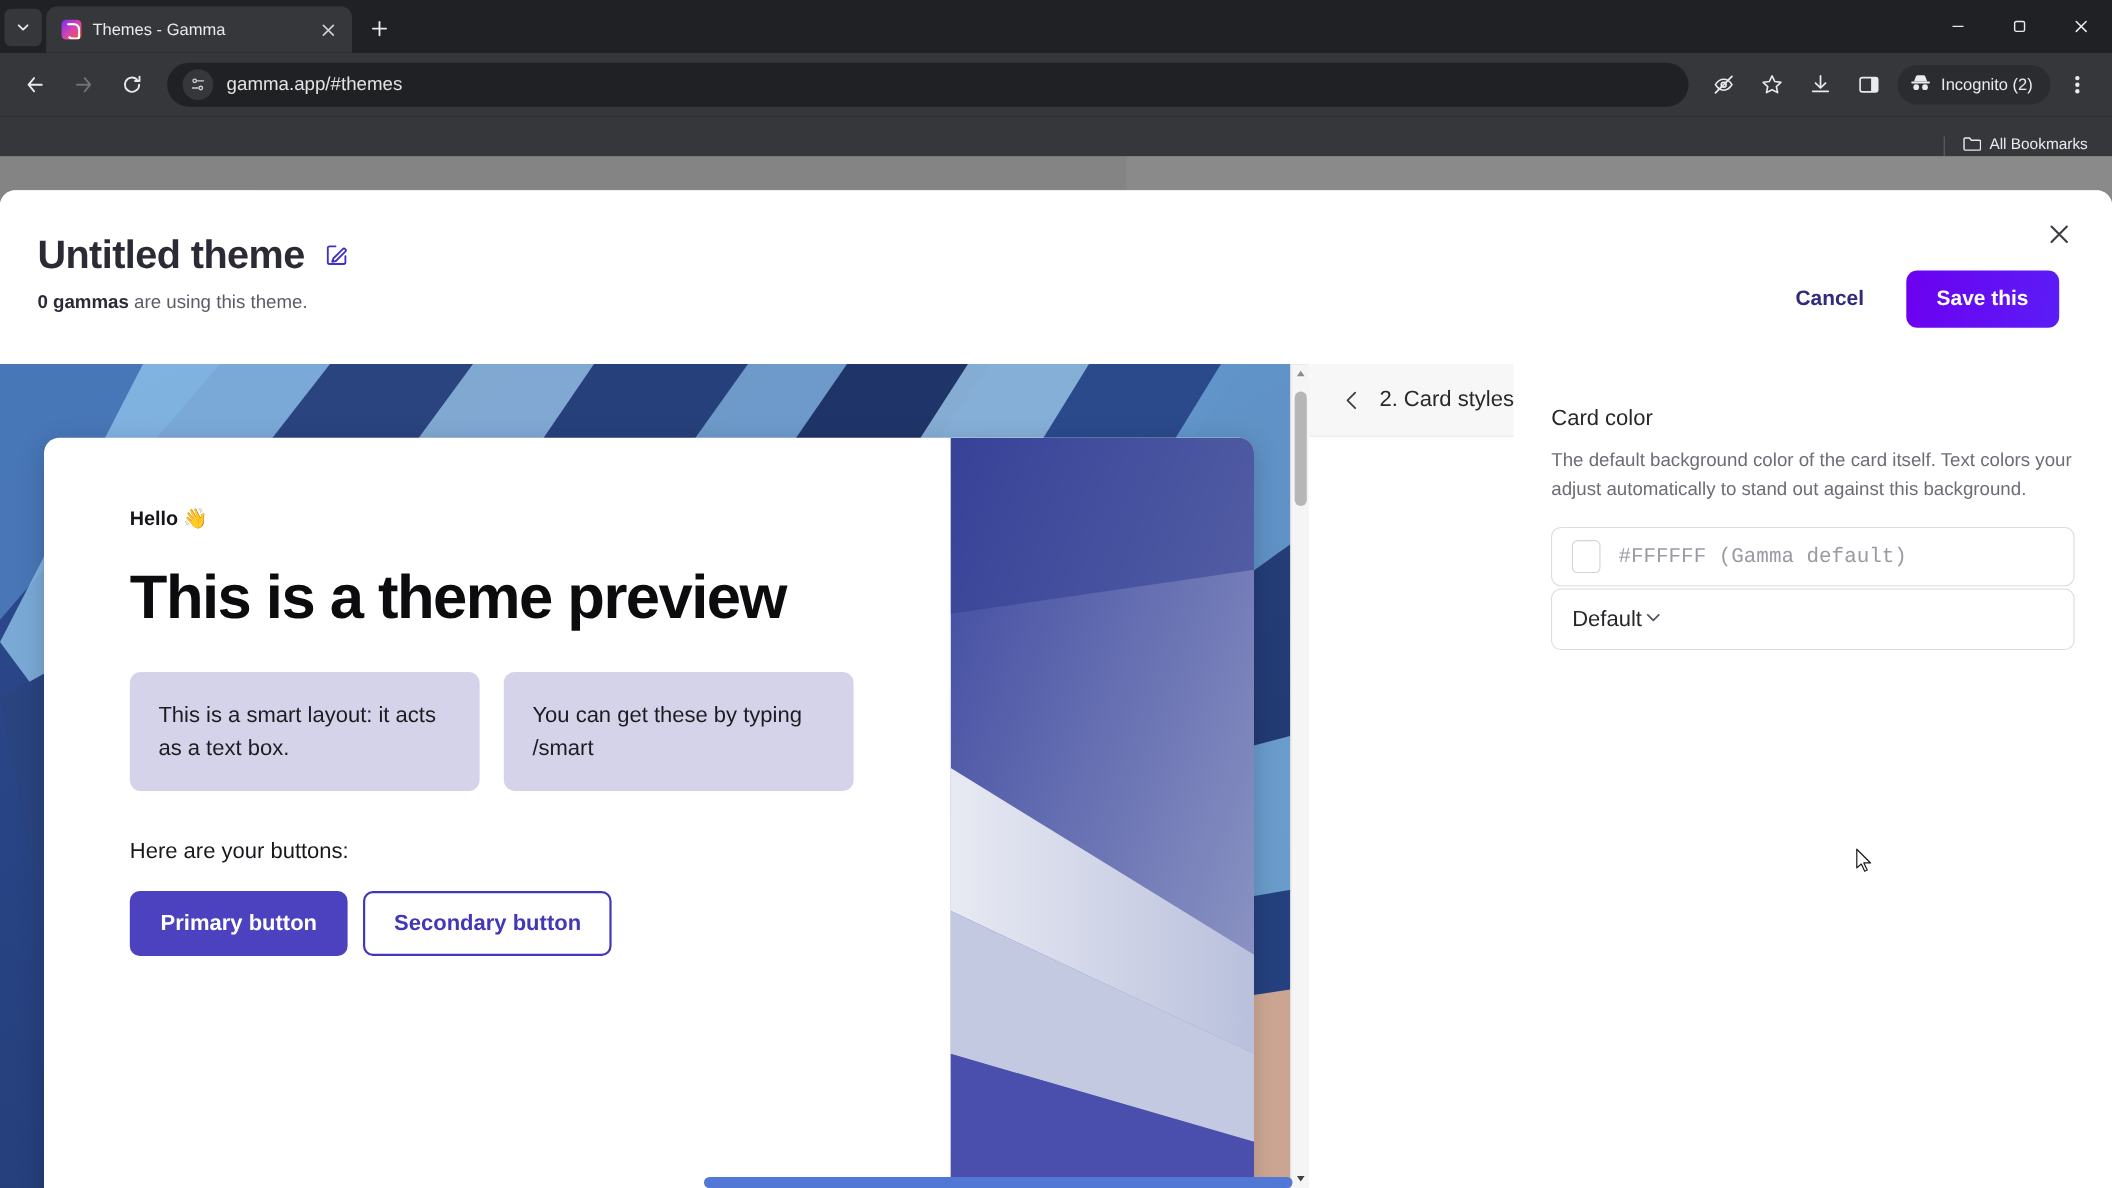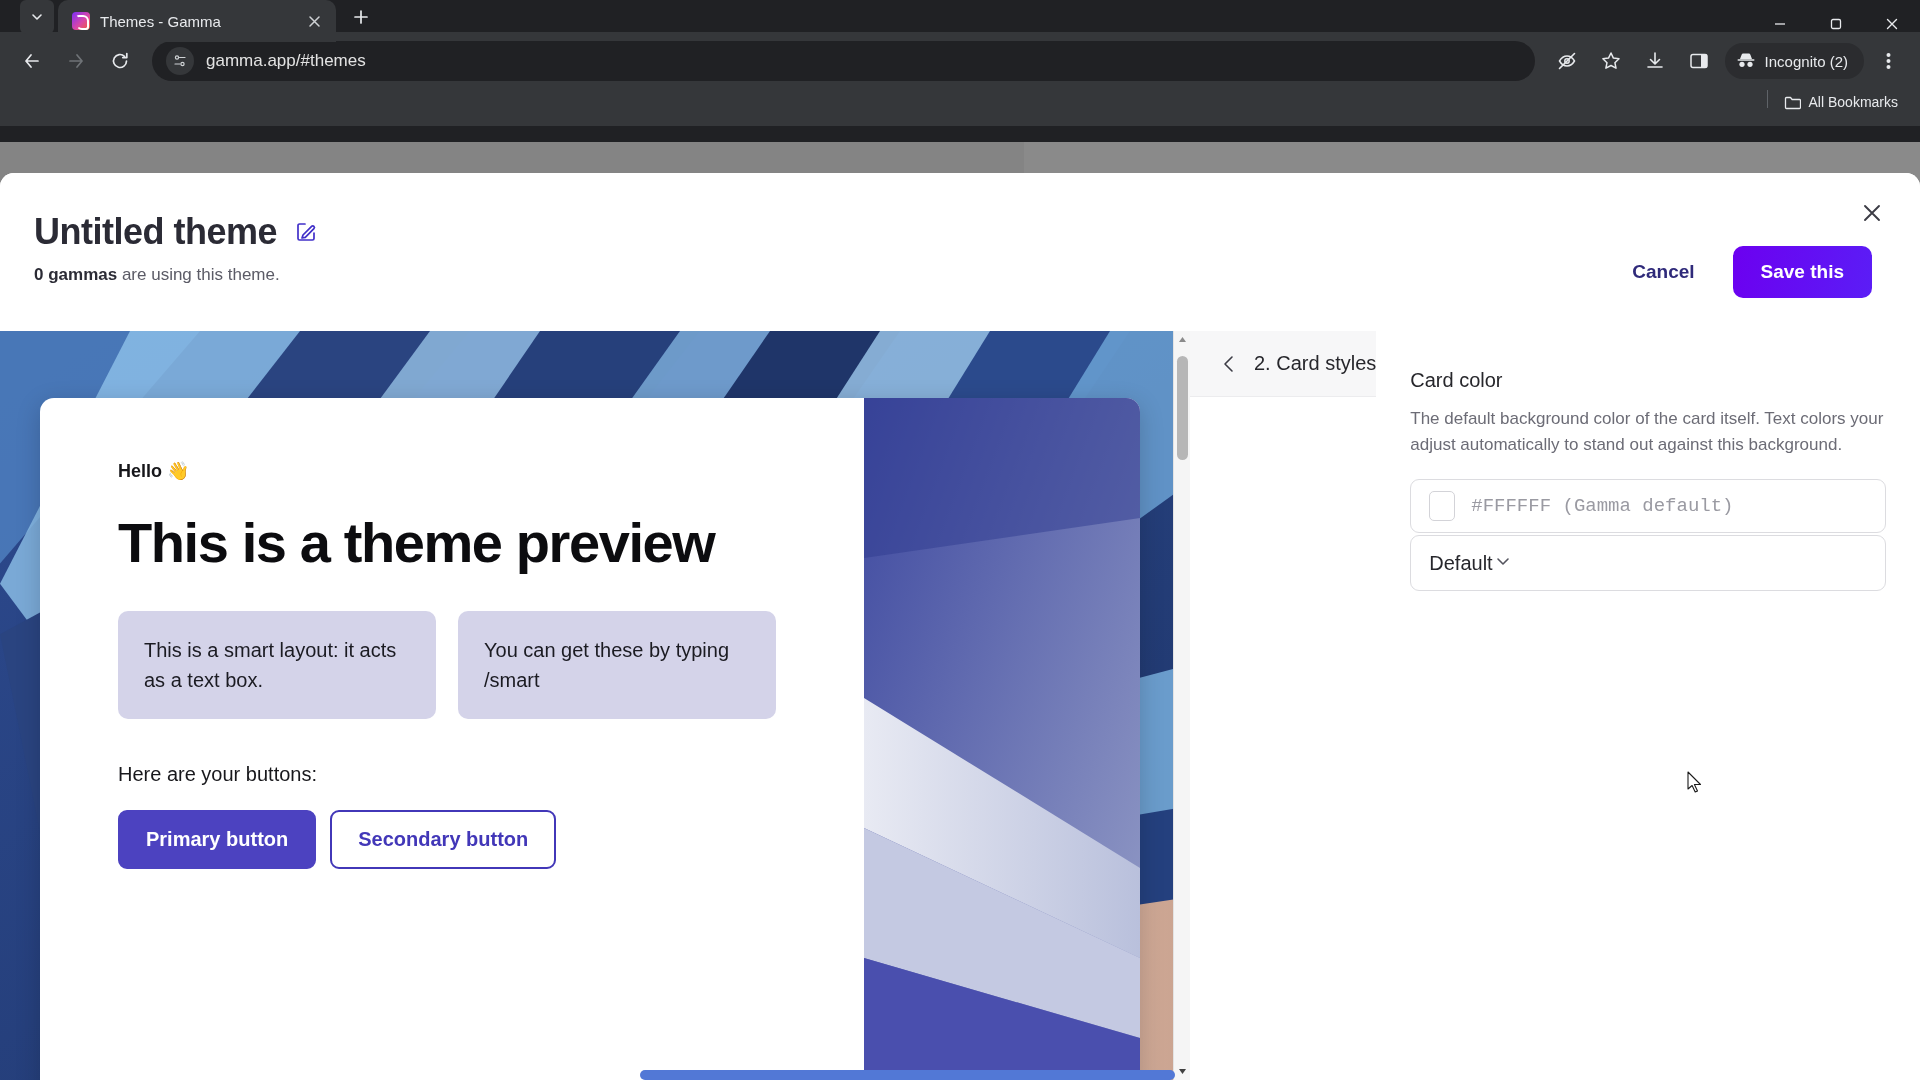--- a/index.html
+++ b/index.html
@@ -7,22 +7,22 @@
     width: 1920px; height: 1080px;
     overflow: hidden;
     font-family: "Liberation Sans", sans-serif;
     background: #202124;
   }
 
   
   .browser { width: 1920px; height: 1080px; position: relative; background: #202124; }
 
   .tabstrip {
-    height: 32px; background: #202124;
-    display: flex; padding-left: 16px; position: relative;
+    height: 48px; background: #202124;
+    display: flex; align-items: flex-end; padding-left: 0; position: relative;
   }
   .tab-list-btn {
     width: 34px; height: 34px; margin: 0 4px 6px 4px;
     border-radius: 6px; background: #35373a;
     display: flex; align-items: center; justify-content: center;
     flex: none;
   }
   .tab {
     height: 42px; width: 278px;
     background: #35373a; border-radius: 10px 10px 0 0;
@@ -64,21 +64,21 @@
   }
   .omni-url { color: #e3e3e3; font-size: 17px; white-space: nowrap; overflow: hidden; text-overflow: ellipsis; }
   .incognito-pill {
     height: 36px; border-radius: 18px; background: #2b2c2f;
     display: flex; align-items: center; gap: 8px; padding: 0 16px 0 10px; flex: none;
     color: #e8eaed; font-size: 15px; margin-left: 2px;
   }
 
   .bookmarkbar {
     height: 36px; background: #35373a;
-    display: flex; align-items: flex-start; justify-content: flex-end;
+    display: flex; align-items: flex-end; justify-content: flex-end;
     padding-right: 16px; gap: 10px;
   }
   .bm-sep { width: 1px; height: 18px; background: #5f6368; }
   .bm-item { display: flex; align-items: center; gap: 8px; color: #e8eaed; font-size: 14px; padding: 4px 6px; border-radius: 4px; }
 
   
   .page-area {
     position: absolute; left: 0; top: 142px; width: 1920px; height: 938px;
     background: #7e7e7e; overflow: hidden;
   }

